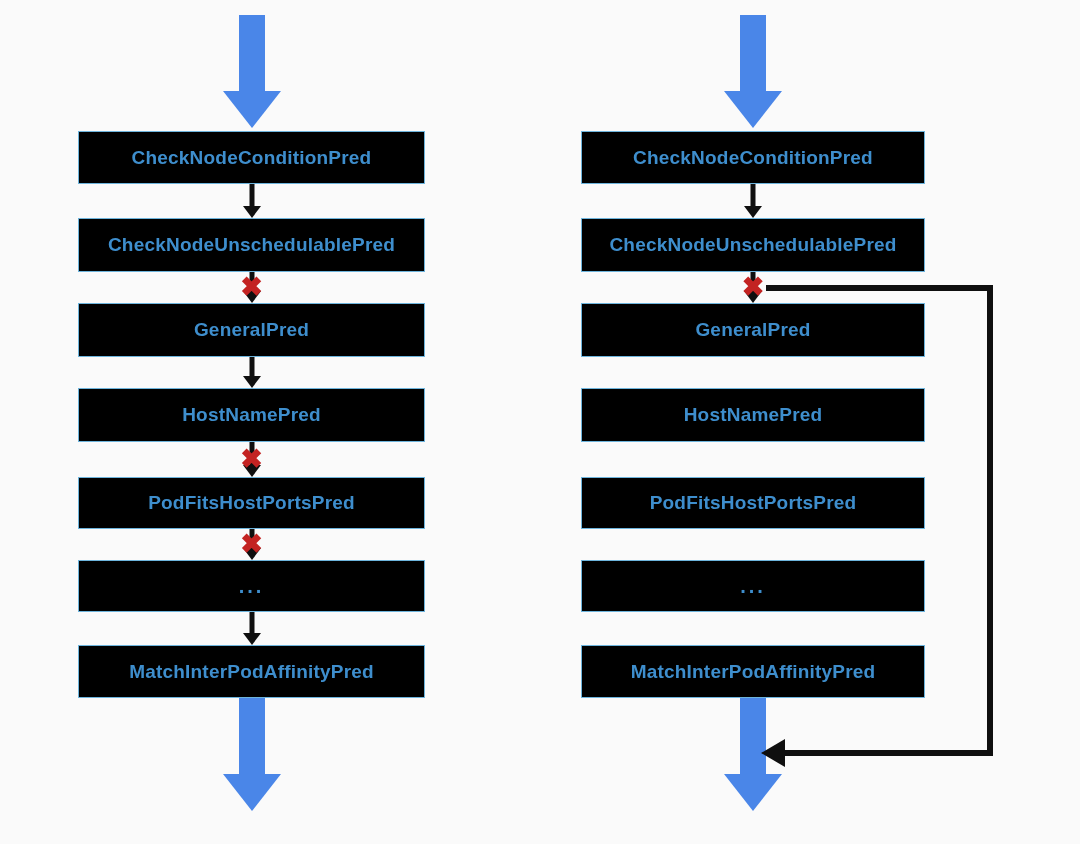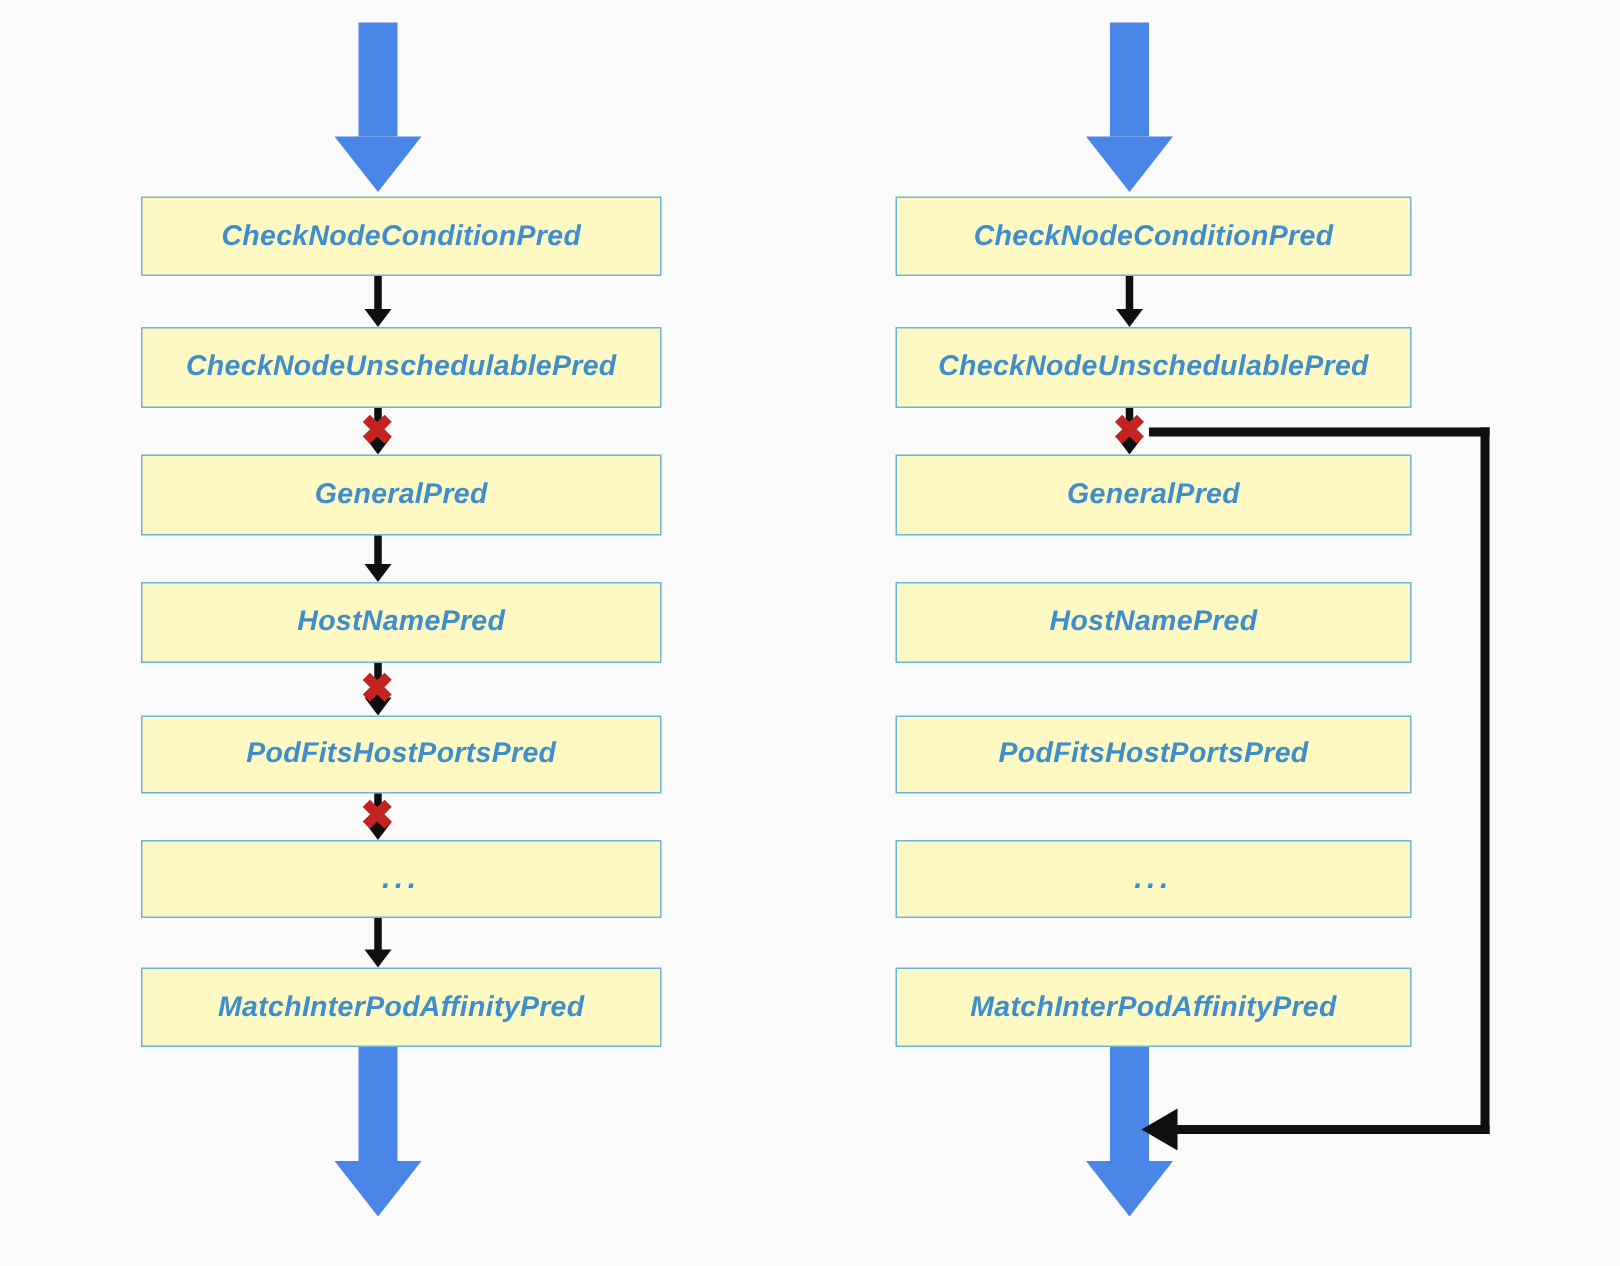--- a/index.html
+++ b/index.html
@@ -18,29 +18,28 @@
     position: absolute;
     top: 0;
     height: 844px;
   }
   .col-left  { left: 78px;  width: 347px; }
   .col-right { left: 581px; width: 344px; }
 
   
   .box {
     position: absolute;
-    left: 16px;
+    left: 0;
     width: 100%;
     box-sizing: border-box;
-    background: #fef9c3;
+    background: #000000;
     border: 1.5px solid #6db4dc;
     display: flex;
     align-items: center;
     justify-content: center;
-    font-style: italic;
   }
   .box .label {
     color: #3e8ecd;
     font-weight: bold;
     font-size: 19px;
     letter-spacing: 0.2px;
     white-space: nowrap;
   }
   .box .label.dots { letter-spacing: 3px; font-size: 20px; }
 

